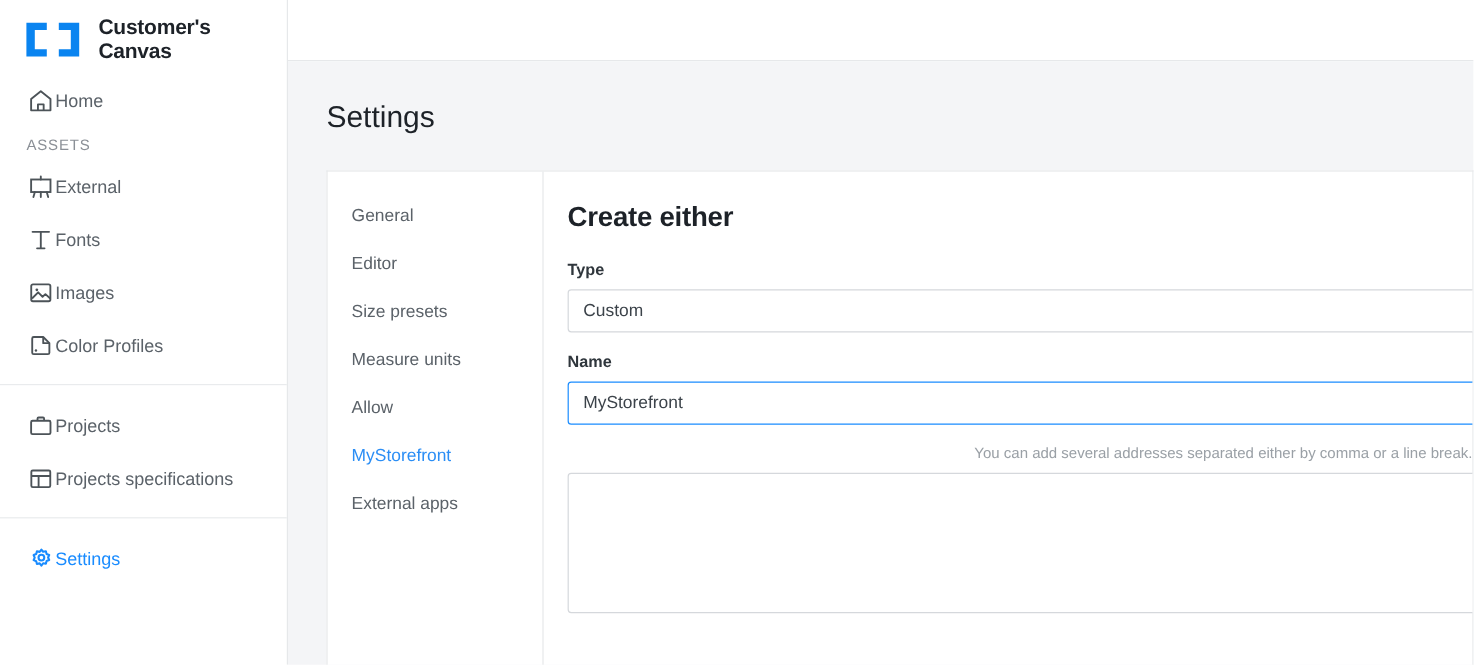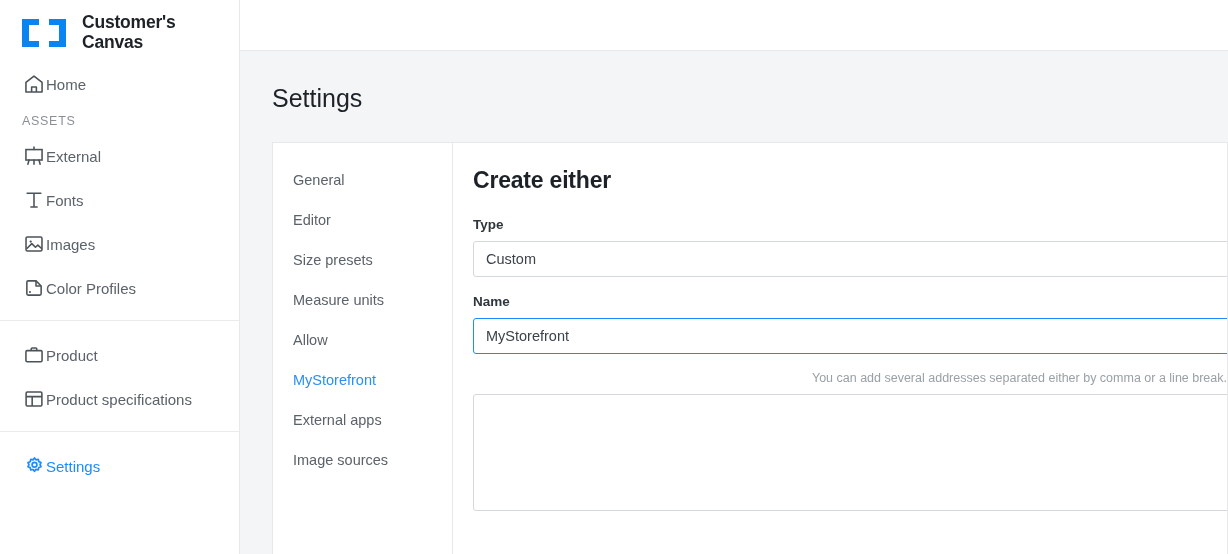--- a/index.html
+++ b/index.html
@@ -242,31 +242,31 @@
     <div class="sidebar-divider"></div>
 
     <div class="grp-projects">
       <div class="nav-item">
         <span class="ico">
           <svg width="22" height="22" viewBox="0 0 24 24" fill="none" stroke="currentColor" stroke-width="1.7" stroke-linejoin="round">
             <rect x="3.2" y="7.2" width="17.6" height="12.2" rx="1.3"></rect>
             <path d="M9 7.2V5.3a1 1 0 0 1 1-1h4a1 1 0 0 1 1 1v1.9"></path>
           </svg>
         </span>
-        <span class="nav-label">Product</span>
+        <span class="nav-label">Projects</span>
       </div>
 
       <div class="nav-item">
         <span class="ico">
           <svg width="22" height="22" viewBox="0 0 24 24" fill="none" stroke="currentColor" stroke-width="1.7" stroke-linejoin="round">
             <rect x="3.4" y="4.4" width="17.2" height="15.2" rx="1.3"></rect>
             <path d="M3.4 9.4h17.2M10 9.4v10.2"></path>
           </svg>
         </span>
-        <span class="nav-label">Product specifications</span>
+        <span class="nav-label">Projects specifications</span>
       </div>
     </div>
 
     <div class="sidebar-divider"></div>
 
     <div class="grp-settings">
       <div class="nav-item active">
         <span class="ico">
           <svg width="23" height="23" viewBox="0 0 24 24" fill="none" stroke="currentColor" stroke-width="1.8" stroke-linejoin="round">
             <path d="M12 3.1l1.5 1.9 2.4-.5.6 2.4 2.3.9-1 2.2 1 2.2-2.3.9-.6 2.4-2.4-.5L12 17l-1.5-1.9-2.4.5-.6-2.4-2.3-.9 1-2.2-1-2.2 2.3-.9.6-2.4 2.4.5z"></path>
@@ -289,21 +289,20 @@
       <div class="card">
 
         <nav class="subnav">
           <div class="subnav-item">General</div>
           <div class="subnav-item">Editor</div>
           <div class="subnav-item">Size presets</div>
           <div class="subnav-item">Measure units</div>
           <div class="subnav-item">Allow</div>
           <div class="subnav-item active">MyStorefront</div>
           <div class="subnav-item">External apps</div>
-          <div class="subnav-item">Image sources</div>
         </nav>
 
         <div class="form-pane">
 
           <div class="form-title">Create either</div>
 
           <div class="field">
             <div class="field-label">Type</div>
             <div class="input">Custom</div>
           </div>

